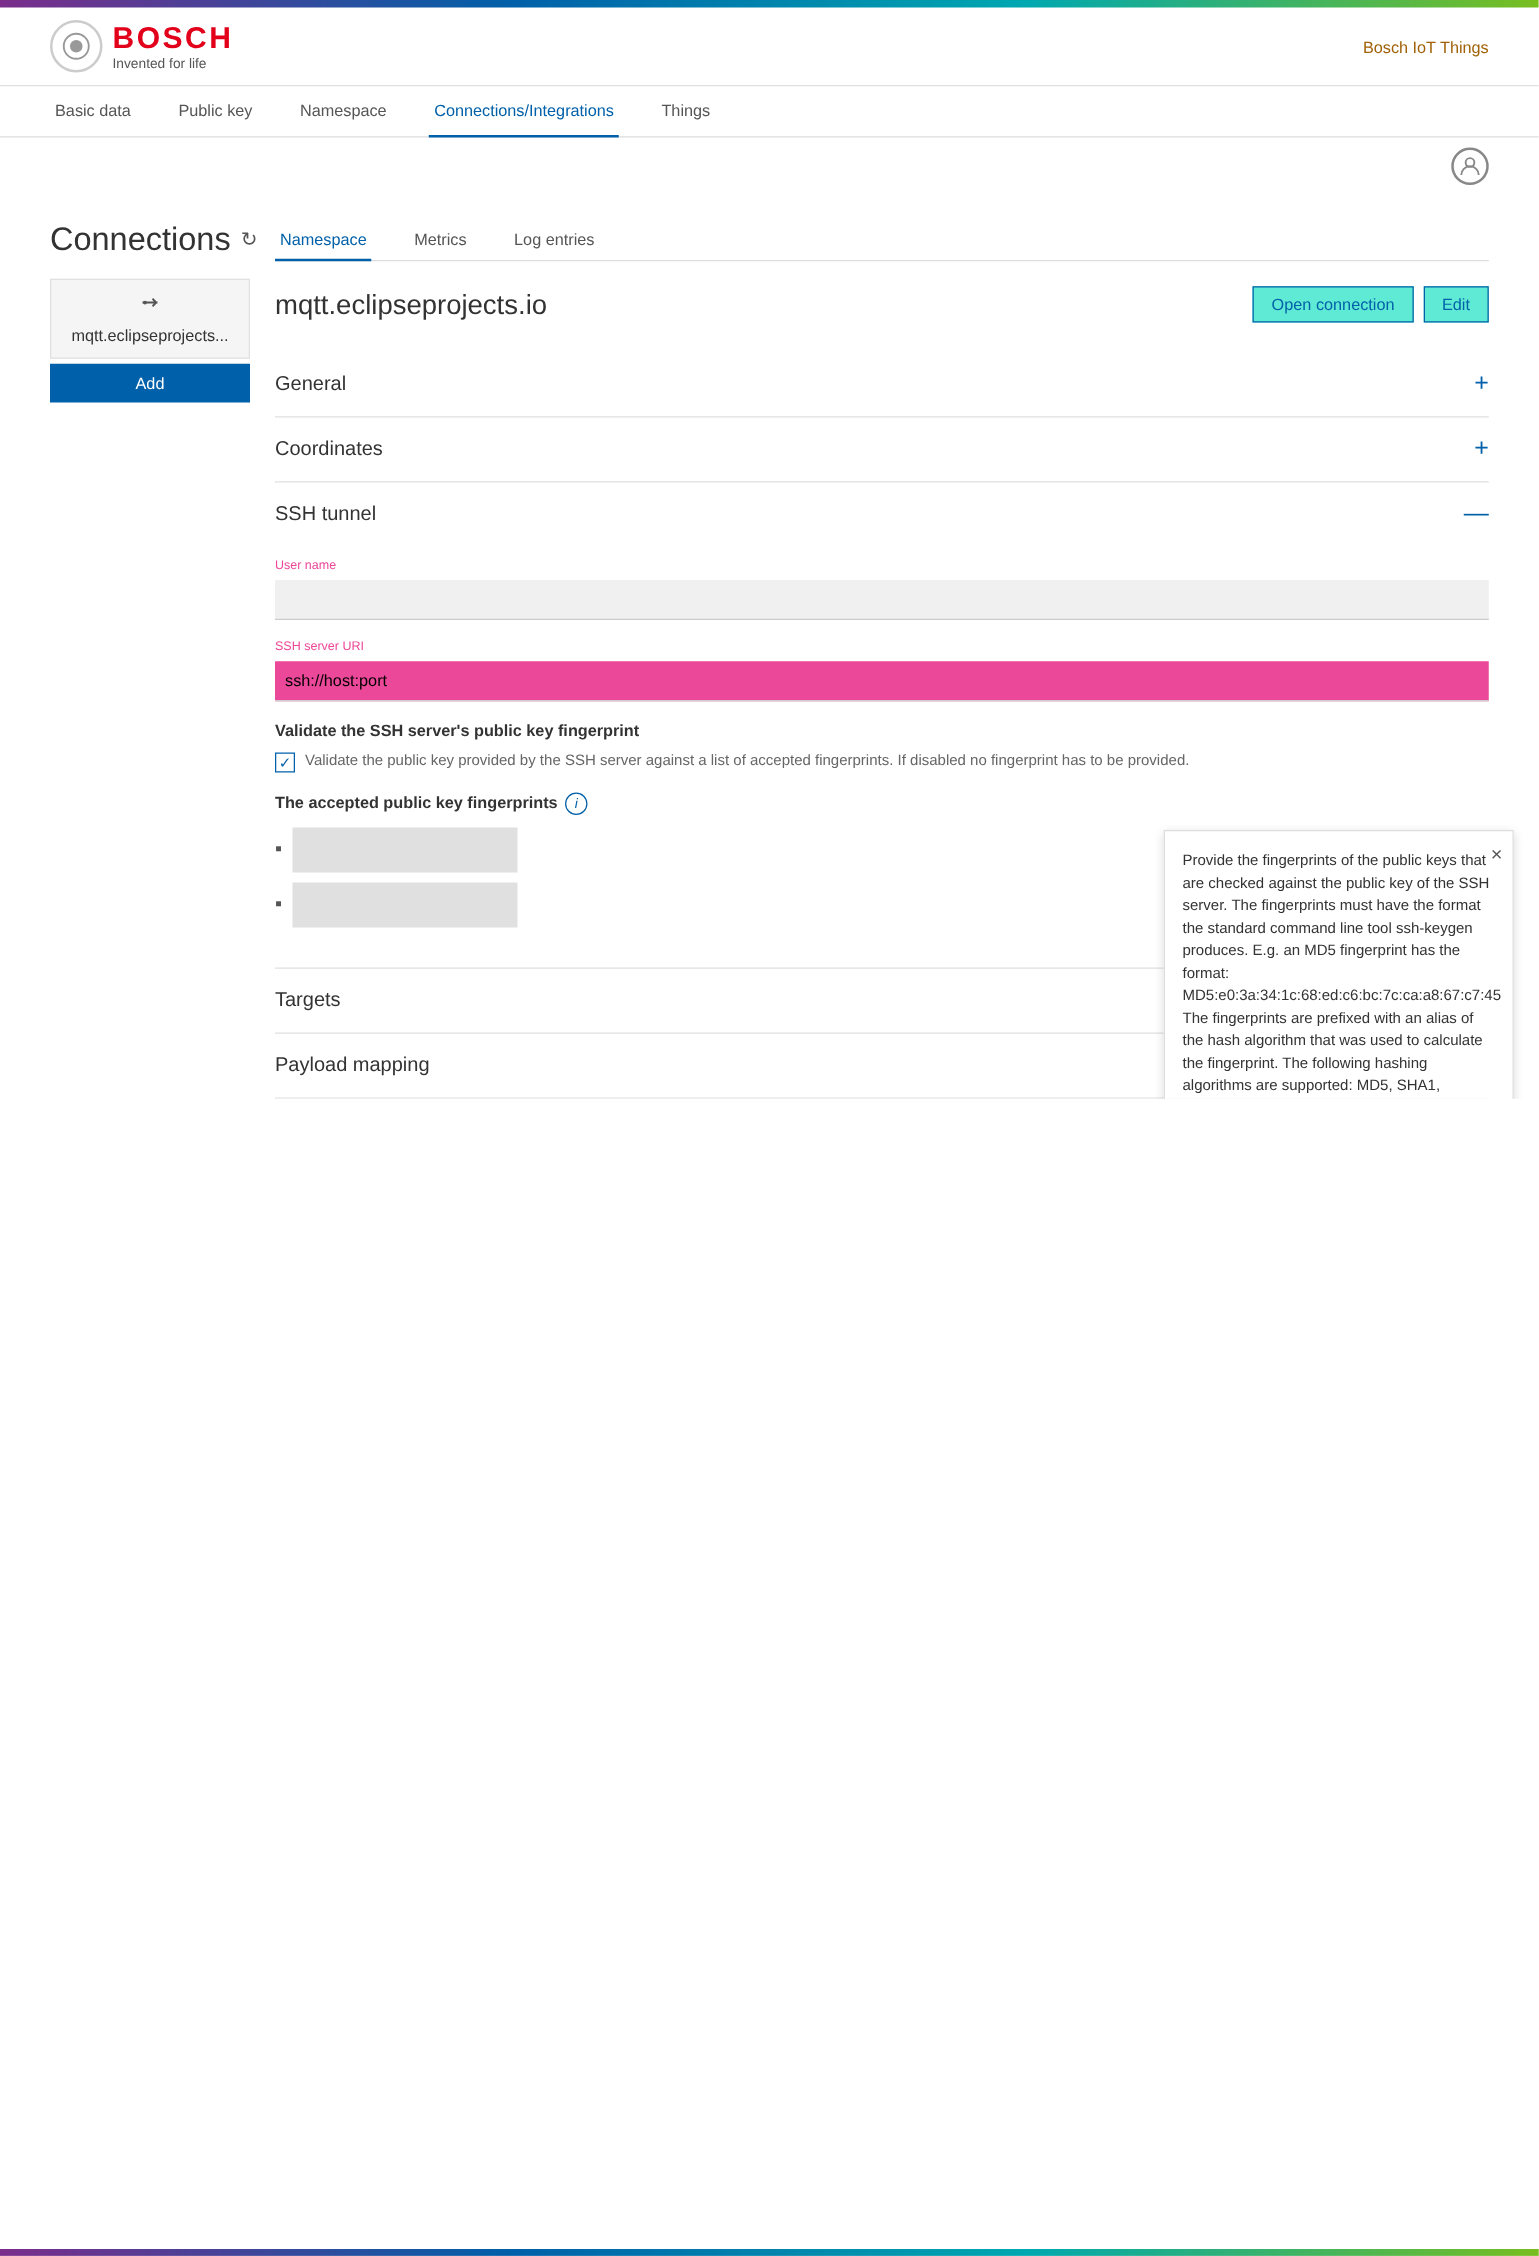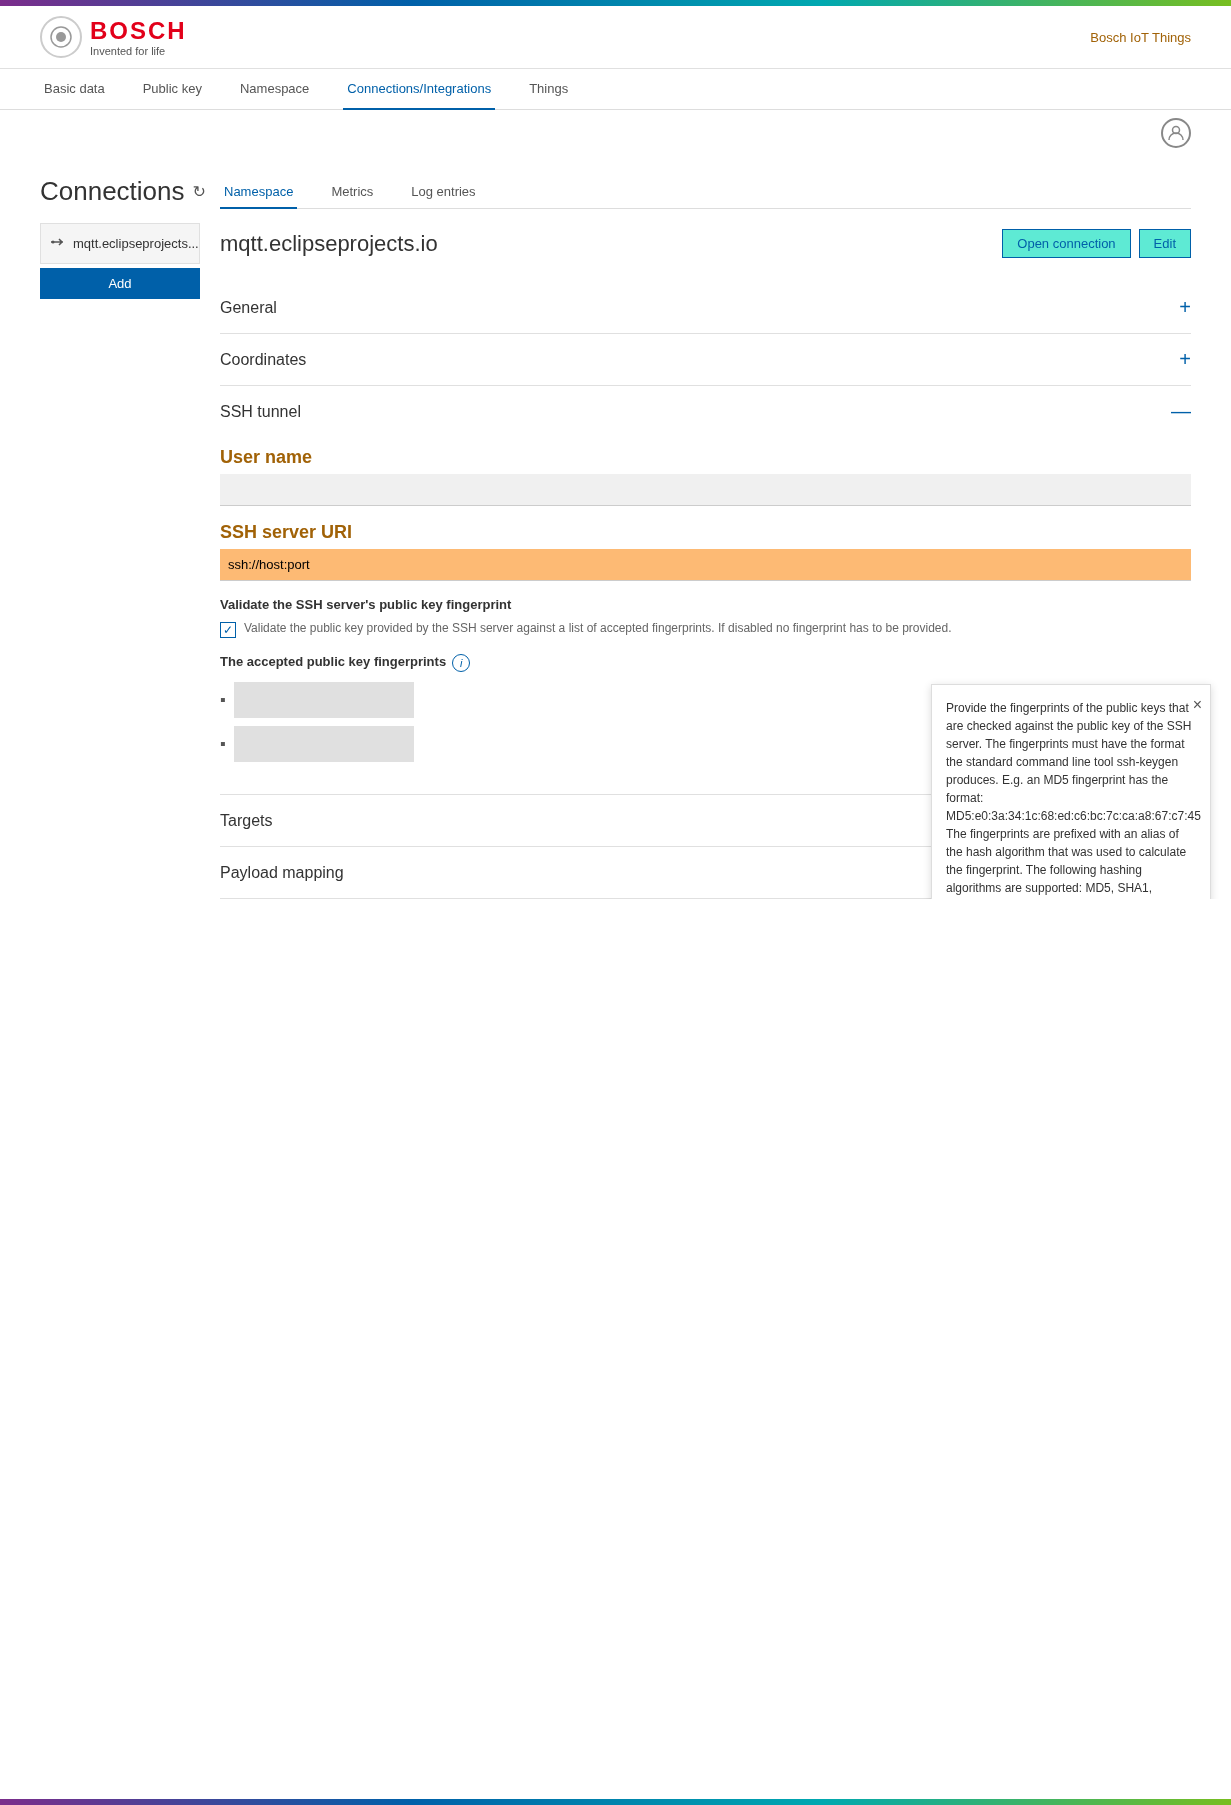--- a/index.html
+++ b/index.html
@@ -106,20 +106,21 @@
     .sidebar-item {
       display: flex;
       align-items: center;
       gap: 8px;
       padding: 10px 8px;
       background: #f5f5f5;
       border: 1px solid #e0e0e0;
       cursor: pointer;
       font-size: 13px;
       color: #333;
+      flex-direction: column;
     }
     .sidebar-link-icon {
       font-size: 14px; color: #555;
     }
     .add-button {
       width: 100%;
       padding: 8px;
       background: #0060a9;
       color: #fff;
       border: none;
@@ -207,38 +208,38 @@
       align-items: center;
       justify-content: space-between;
       padding: 14px 0;
     }
     .ssh-title { font-size: 16px; font-weight: 400; color: #333; }
 
     .form-field {
       margin: 10px 0 16px;
     }
     .field-label {
-      font-size: 18px;
-      font-weight: bold;
-      color: #a16207;
+      font-size: 10px;
+      font-weight: normal;
+      color: #ec4899;
       margin-bottom: 6px;
       display: block;
     }
     .field-input {
       width: 100%;
       height: 32px;
       border: none;
       border-bottom: 1px solid #ccc;
       background: #f0f0f0;
       padding: 4px 8px;
       font-size: 13px;
       outline: none;
     }
     .field-input.highlight {
-      background: #fdba74;
+      background: #ec4899;
     }
     .field-input-password {
       width: 100%;
       height: 32px;
       border: none;
       border-bottom: 1px solid #ccc;
       padding: 4px 8px;
       font-size: 18px;
       letter-spacing: 2px;
       outline: none;

